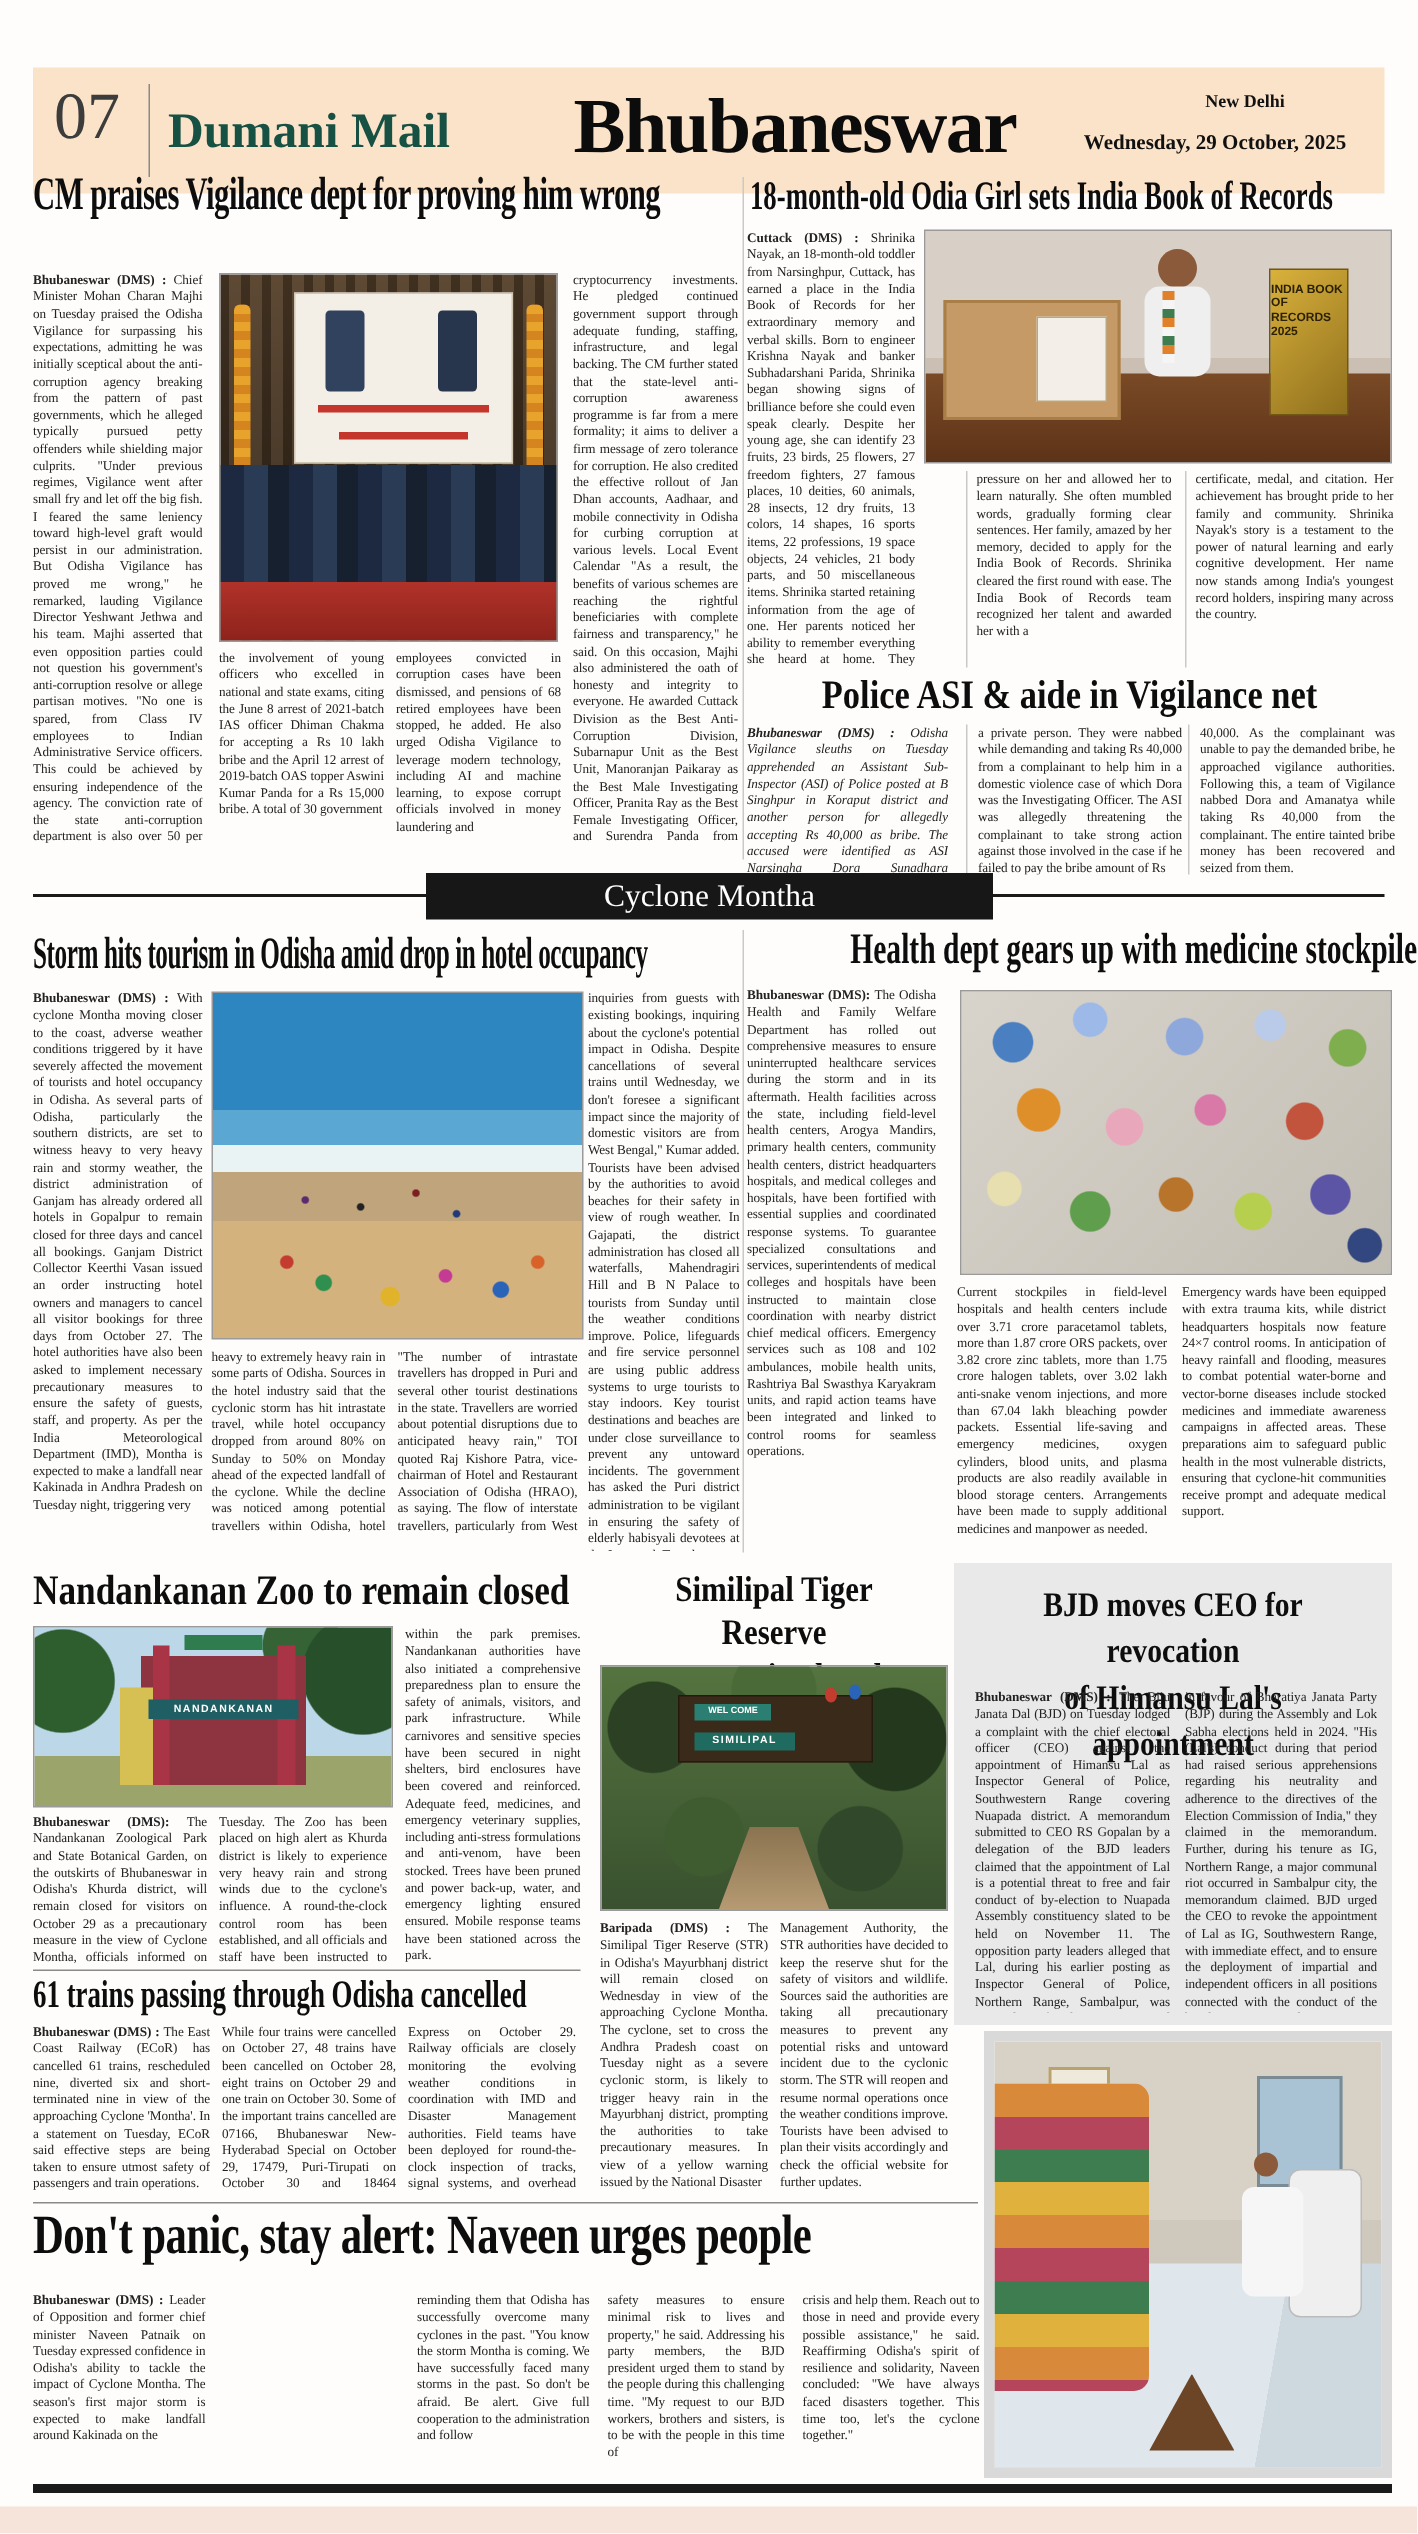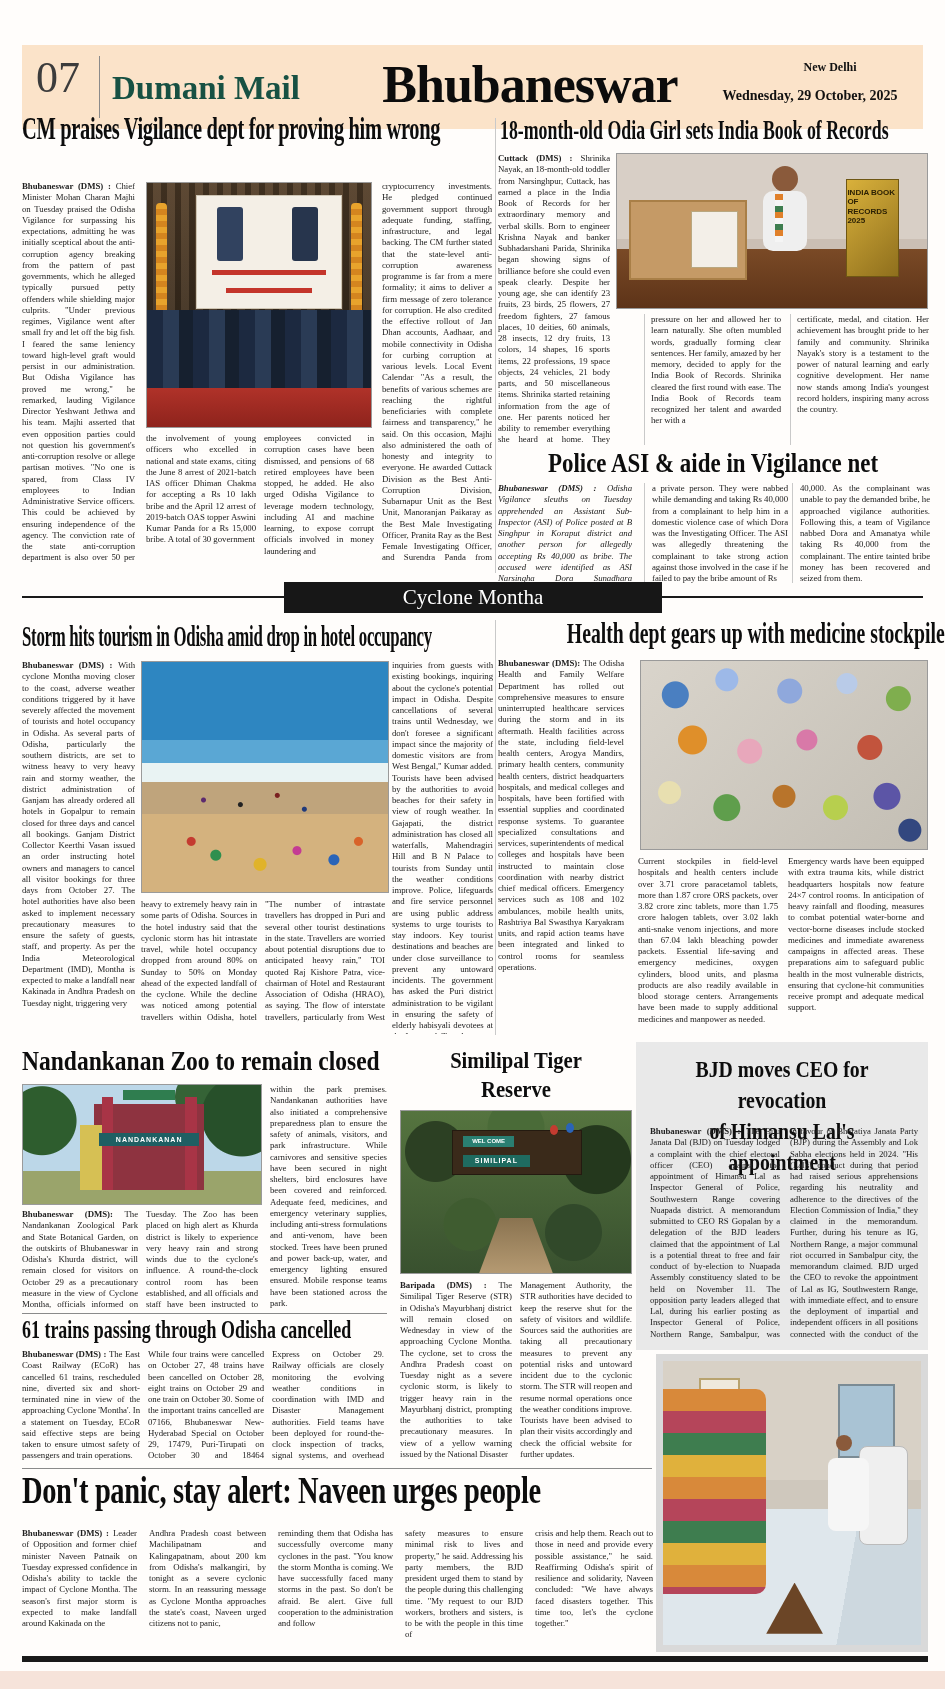--- a/index.html
+++ b/index.html
@@ -215,21 +215,20 @@
     <div class="abs" style="left:67%;top:26%;width:16px;height:16px;border-radius:50%;background:#8a5a3b;"></div>
     <div class="abs" style="left:40%;top:78%;width:22%;height:18%;background:#6b4526;clip-path:polygon(50% 0,100% 100%,0 100%);"></div>
   </div>
 
   <div class="abs" style="left:22px;top:1468px;width:630px;height:1px;background:#8a8a8a;"></div>
   <div class="abs hl" style="left:22px;top:1472px;font-size:37px;transform:scaleX(0.77);letter-spacing:-0.5px;">Don't panic, stay alert: Naveen urges people</div>
 
   <div class="col" style="left:22px;top:1528px;width:115px;height:128px;">
     <b class="dateline">Bhubaneswar (DMS) :</b><span>Leader of Opposition and former chief minister Naveen Patnaik on Tuesday expressed confidence in Odisha's ability to tackle the impact of Cyclone Montha. The season's first major storm is expected to make landfall around Kakinada on the</span>
   </div>
-  <div class="col" style="left:149px;top:1528px;width:117px;height:128px;">Andhra Pradesh coast between Machilipatnam and Kalingapatnam, about 200 km from Odisha's malkangiri, by tonight as a severe cyclonic storm. In an reassuring message as Cyclone Montha approaches the state's coast, Naveen urged citizens not to panic,</div>
   <div class="col" style="left:405px;top:1528px;width:118px;height:128px;">safety measures to ensure minimal risk to lives and property," he said. Addressing his party members, the BJD president urged them to stand by the people during this challenging time. "My request to our BJD workers, brothers and sisters, is to be with the people in this time of</div>
   <div class="col" style="left:278px;top:1528px;width:115px;height:128px;">reminding them that Odisha has successfully overcome many cyclones in the past. "You know the storm Montha is coming. We have successfully faced many storms in the past. So don't be afraid. Be alert. Give full cooperation to the administration and follow</div>
   <div class="col" style="left:535px;top:1528px;width:118px;height:128px;">crisis and help them. Reach out to those in need and provide every possible assistance," he said. Reaffirming Odisha's spirit of resilience and solidarity, Naveen concluded: "We have always faced disasters together. This time too, let's the cyclone together."</div>
 
   <div class="rule" style="left:22px;top:1656px;width:906px;height:6px;"></div>
   <div class="abs" style="left:0;top:1671px;width:945px;height:18px;background:#f6e3da;"></div>
 
 </div>
 
 </body></html>

